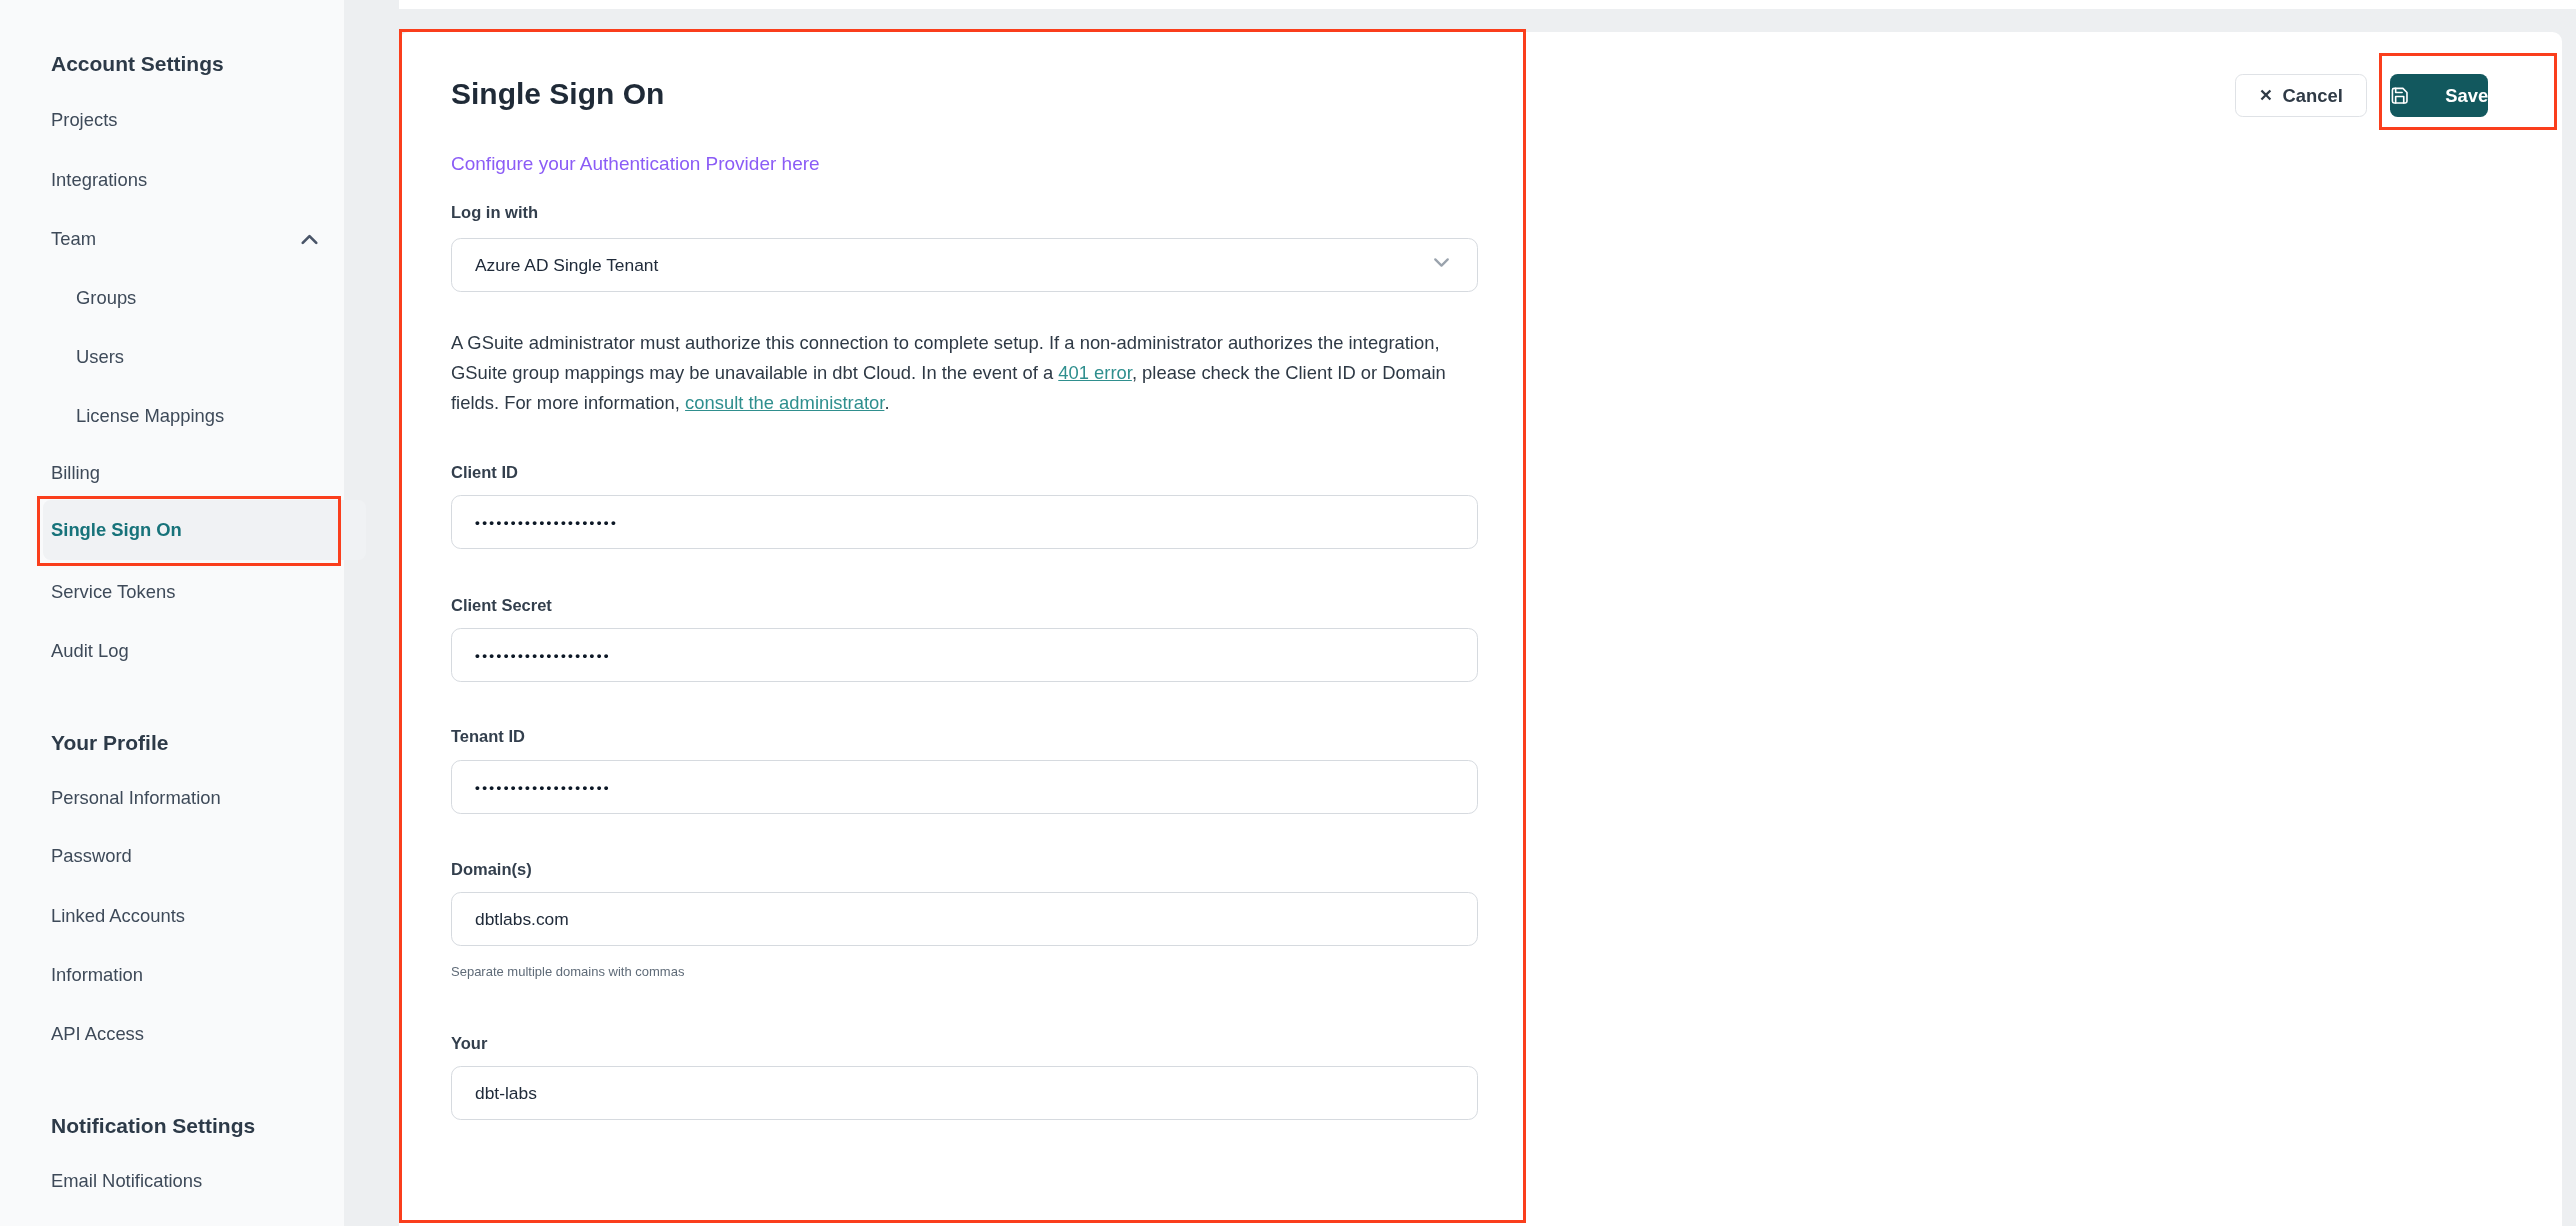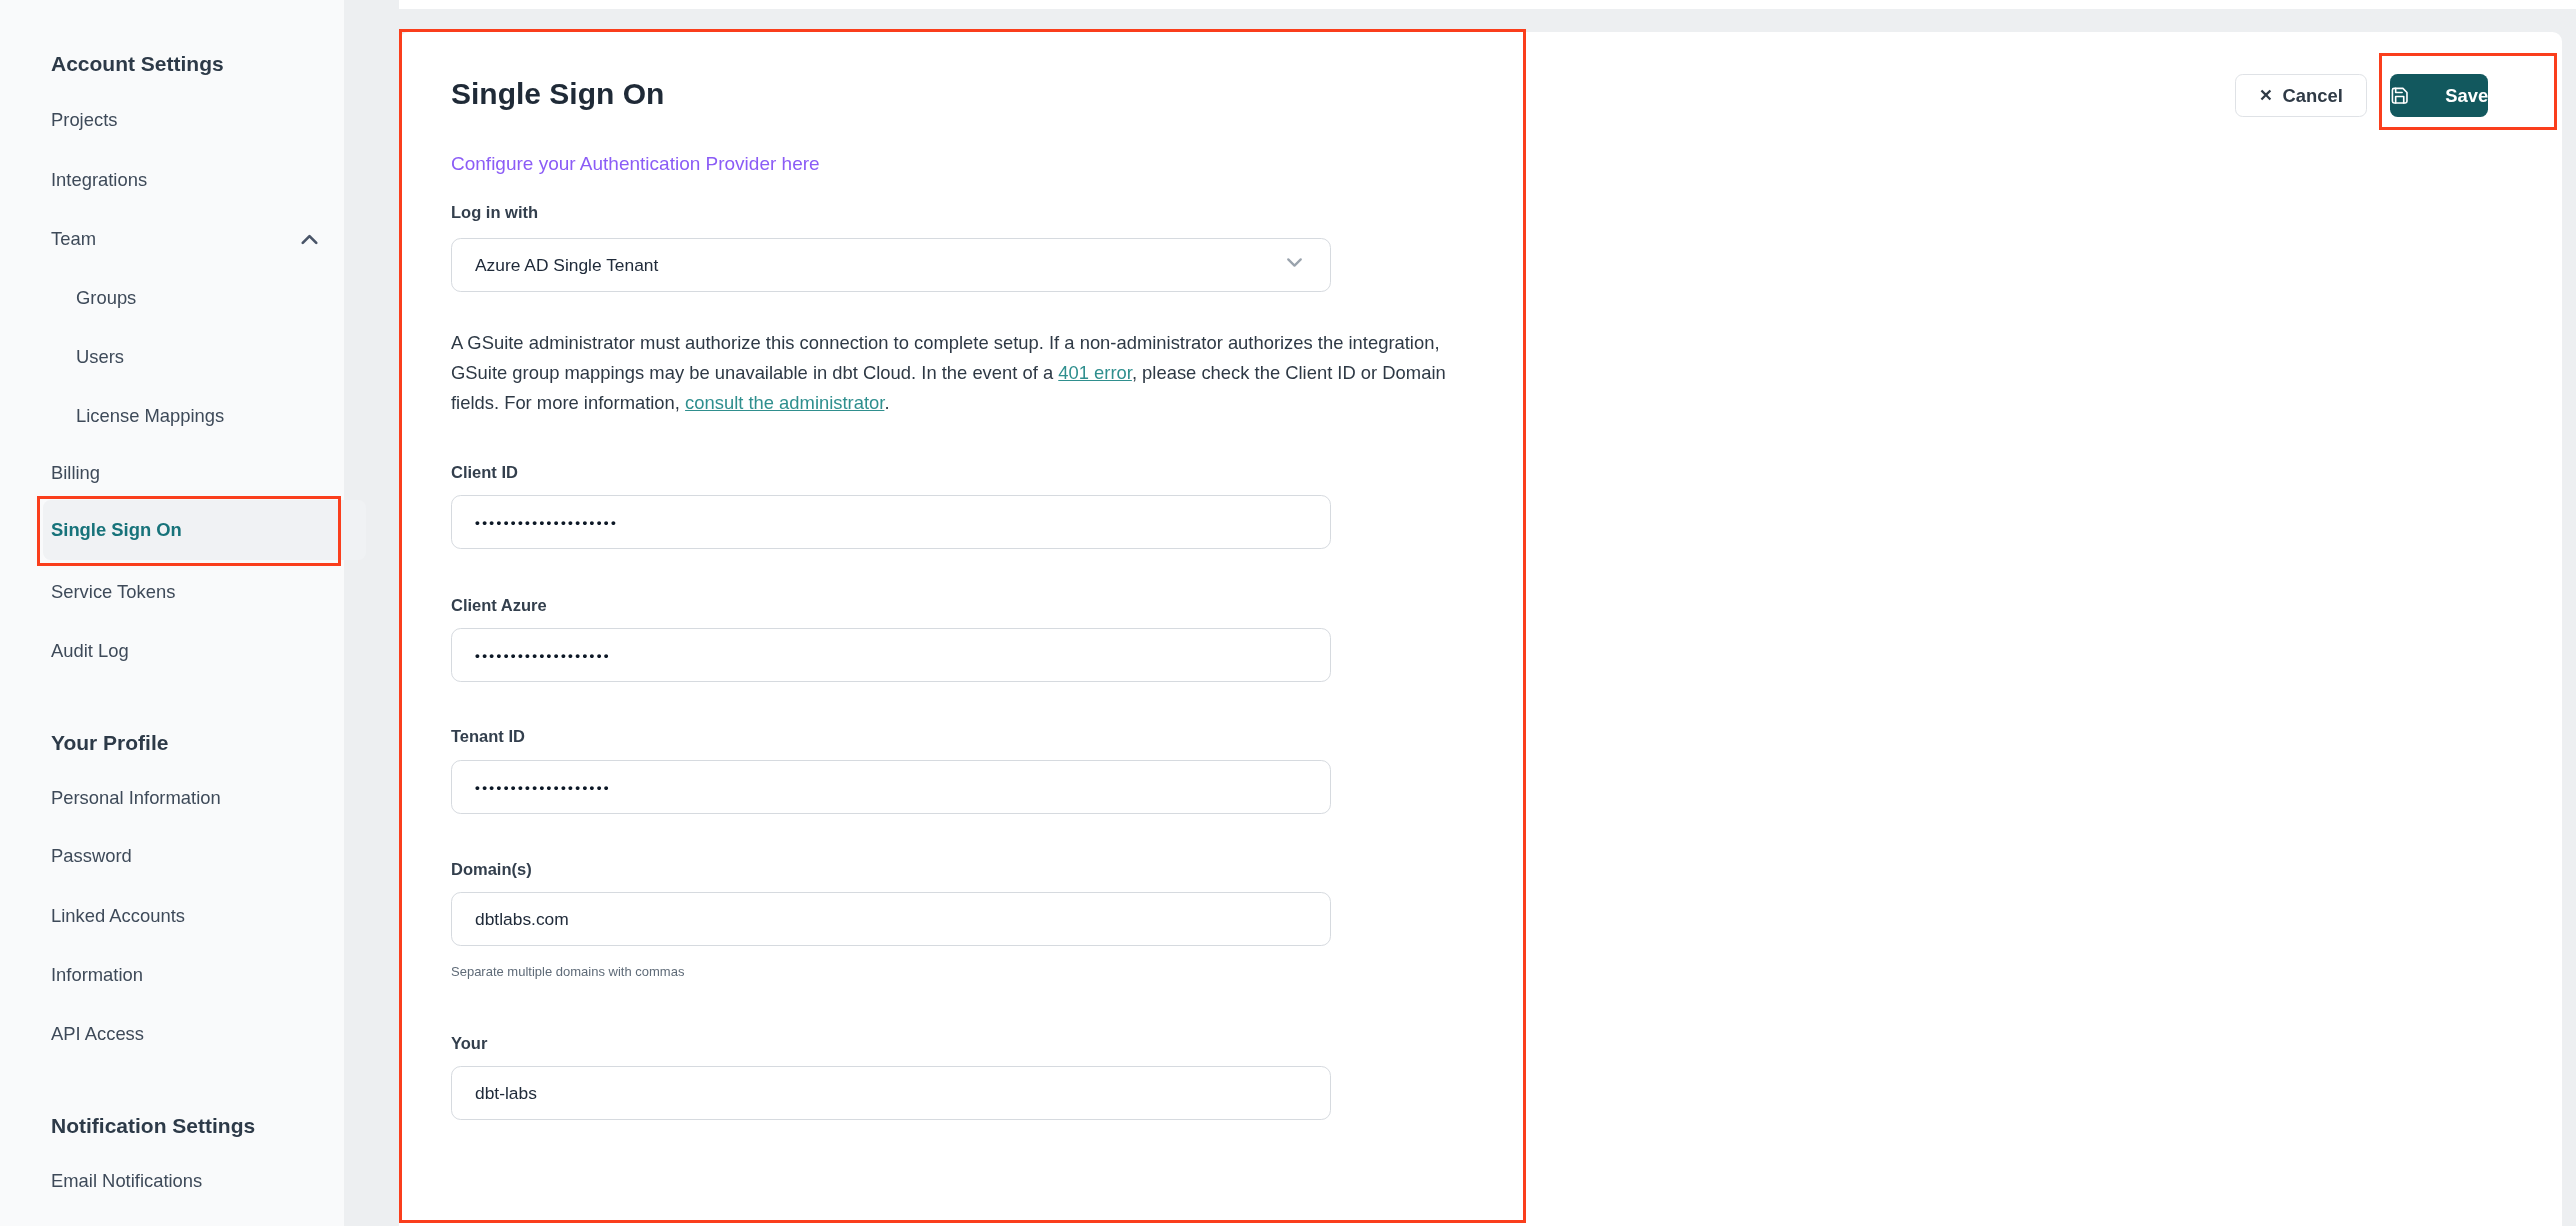--- a/index.html
+++ b/index.html
@@ -40,21 +40,21 @@
     position:absolute; left:451px; top:77px; font-size:30px; font-weight:700;
     color:#1f2a37; white-space:nowrap;
   }
   .page-subtitle {
     position:absolute; left:451px; top:137px; font-size:19px; color:#8b5cf6; white-space:nowrap;margin-top:16px;
   }
   .field-label {
     position:absolute; left:451px; font-size:16.5px; font-weight:700; color:#333f4d; white-space:nowrap;
   }
   .text-input, .select-box {
-    position:absolute; left:451px; width:880px; height:54px;
+    position:absolute; left:451px; width:1027px; height:54px;
     background:#fff; border:1.5px solid #d6dadf; border-radius:9.7px;
     padding:0 23px; font-size:17.4px; color:#202b3a;
     font-family:"Liberation Sans", sans-serif; outline:none;
   }
   .text-input.dots {
     font-size:13.6px; letter-spacing:2.4px; font-weight:700; color:#0d1826;
   }
   .select-box { display:flex; align-items:center; justify-content:space-between; cursor:pointer; }
   .notice {
     position:absolute; left:451px; top:328px; width:1030px;
@@ -136,21 +136,21 @@
         <polyline points="6 9 12 15 18 9"></polyline>
       </svg>
   </span>
 </div>
 
 <p class="notice"><span>A GSuite administrator must authorize this connection to complete setup. If a non-administrator authorizes the integration, GSuite group mappings may be unavailable in dbt Cloud. In the event of a </span><a>401 error</a><span>, please check the Client ID or Domain fields. For more information, </span><a>consult the administrator</a><span>.</span></p>
 
 <label class="field-label" style="top:463px">Client ID</label>
 <input class="text-input dots" style="top: 495px;" type="text" value="••••••••••••••••••••">
 
-<label class="field-label" style="top:596px">Client Azure</label>
+<label class="field-label" style="top:596px">Client Secret</label>
 <input class="text-input dots" style="top: 628px;" type="text" value="•••••••••••••••••••">
 
 <label class="field-label" style="top:727px">Tenant ID</label>
 <input class="text-input dots" style="top: 760px;" type="text" value="•••••••••••••••••••">
 
 <label class="field-label" style="top:860px">Domain(s)</label>
 <input class="text-input" style="top: 892px;" type="text" value="dbtlabs.com">
 <div class="helper-text">Separate multiple domains with commas</div>
 
 <label class="field-label" style="top:1034px">Your</label>

